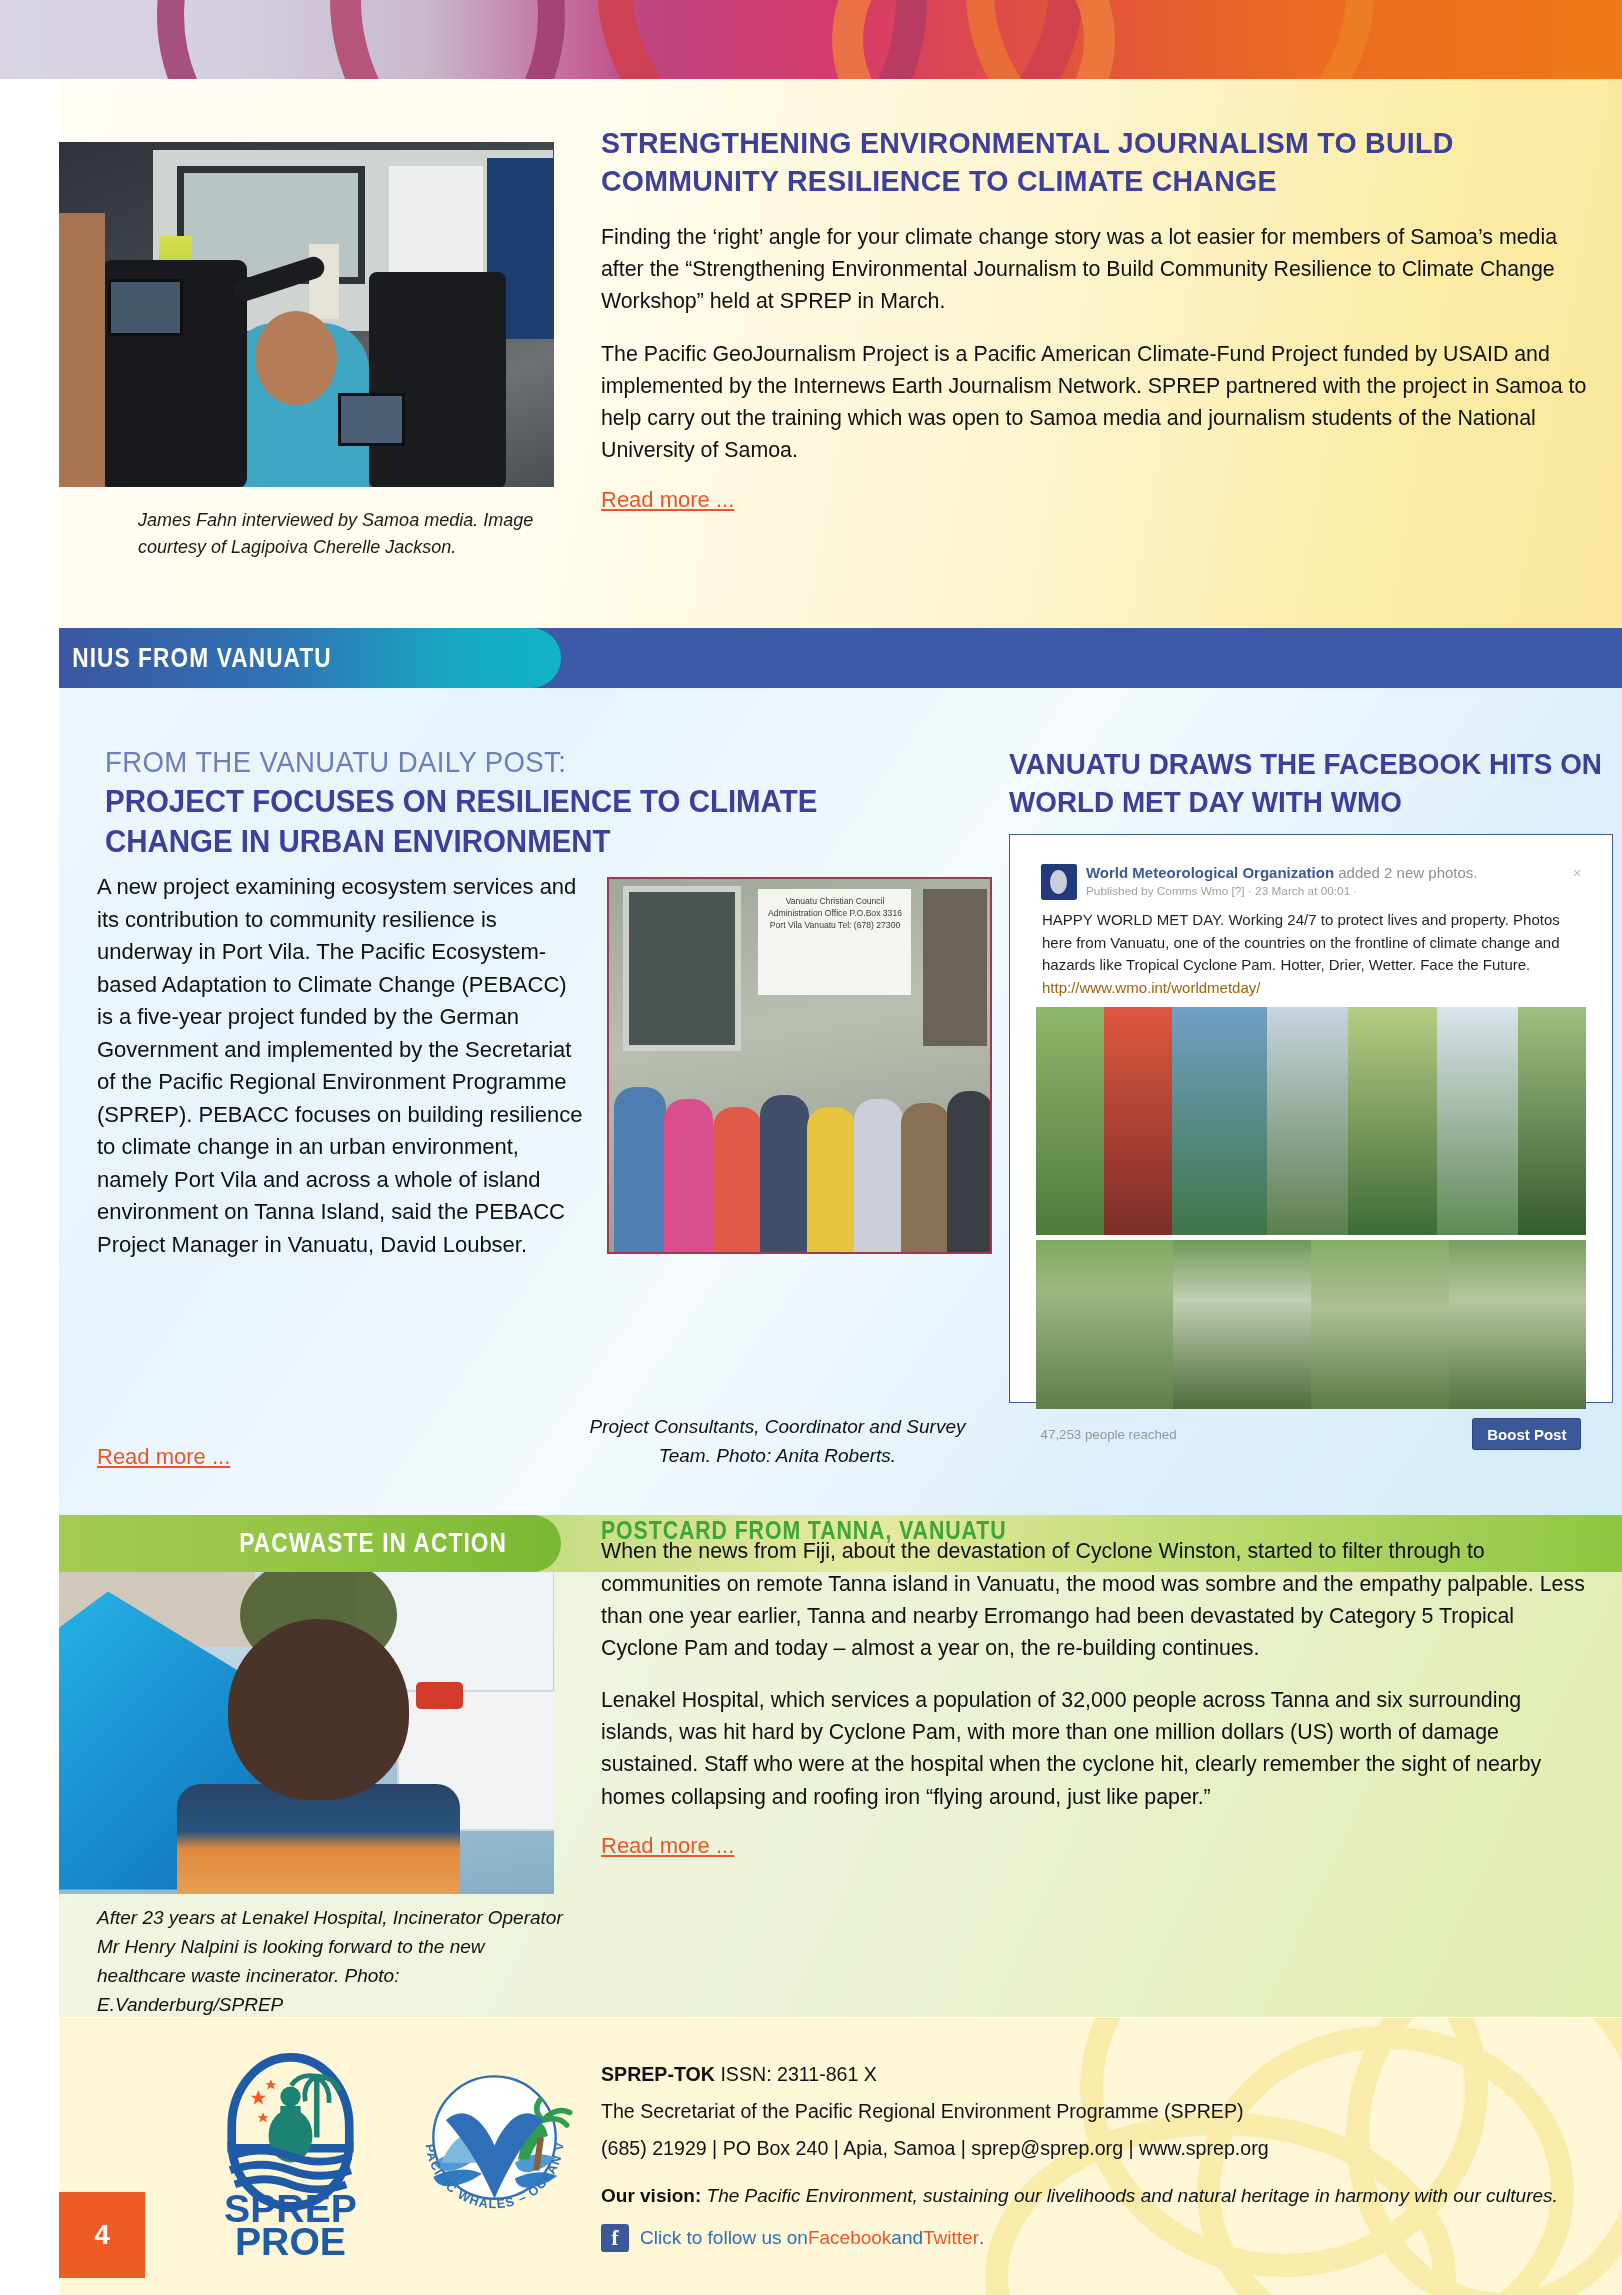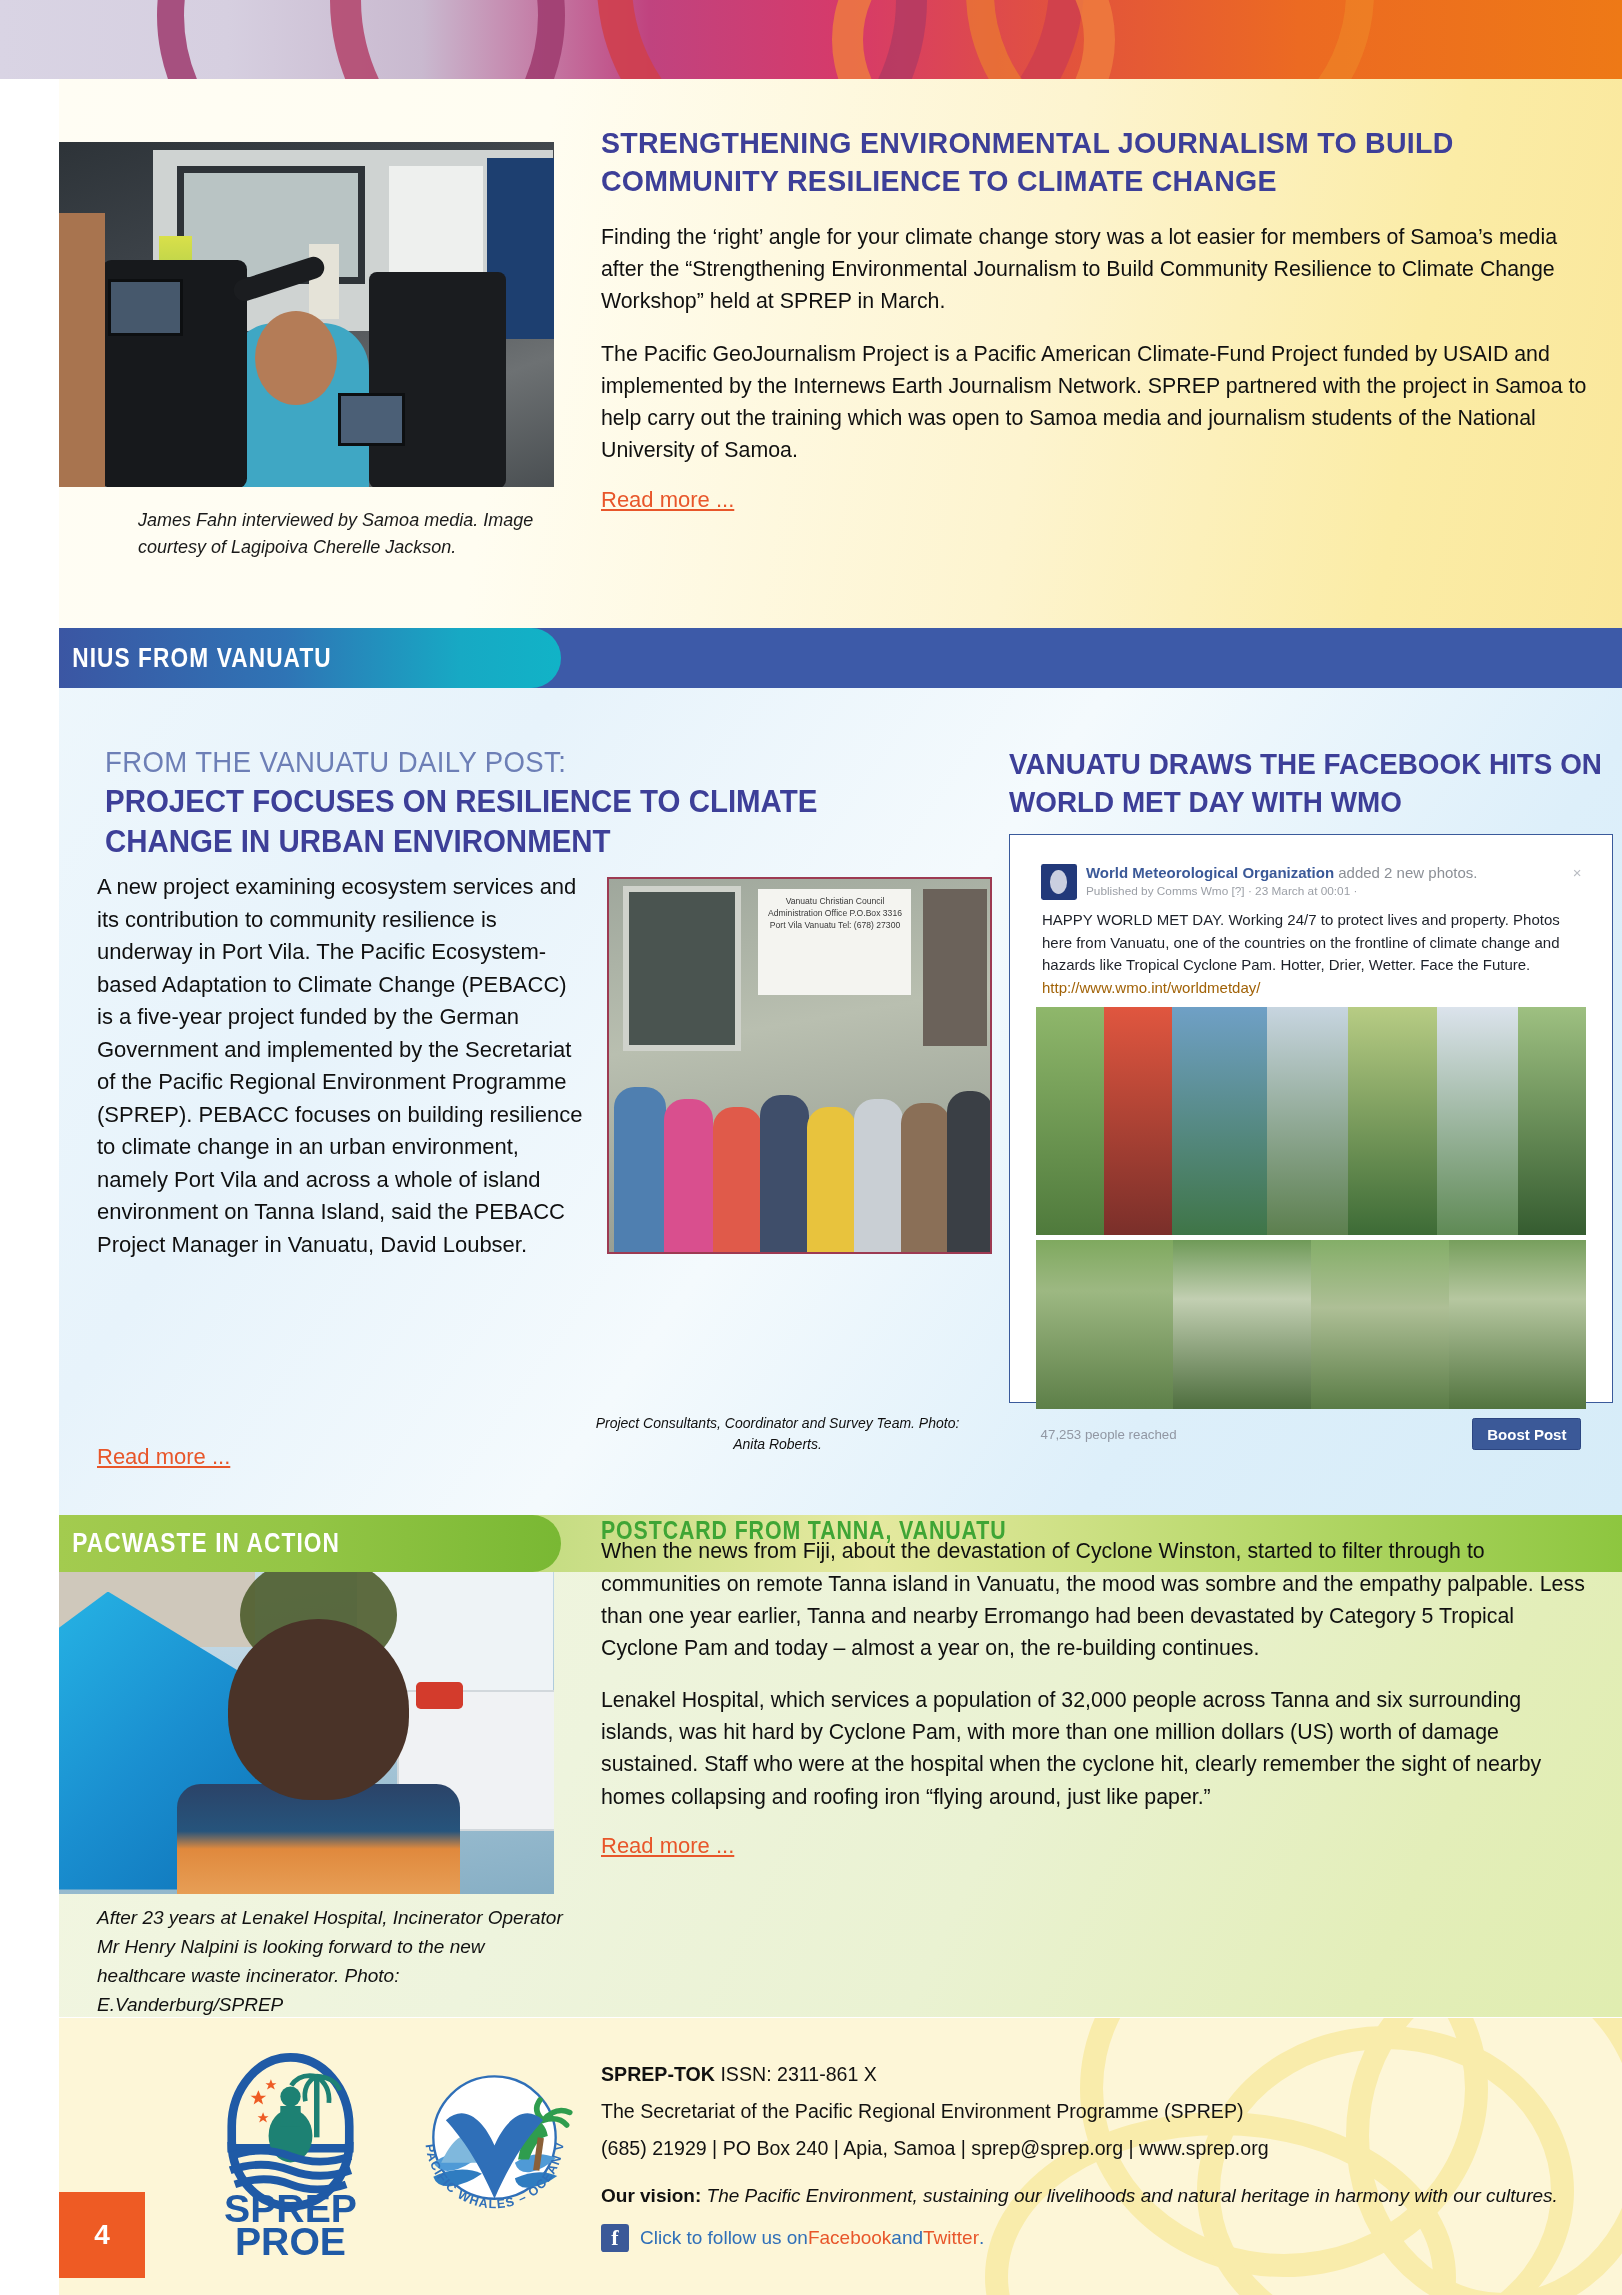--- a/index.html
+++ b/index.html
@@ -112,21 +112,21 @@
     border:2.4px solid #9d3a52; position:relative; overflow:hidden;
   }
   .vp-sign { position:absolute; left:149px; top:9.4px; width:153px; height:106px; background:#f4f4f0; }
   .vp-signtxt { position:absolute; left:154px; top:15.7px; width:144px; font-size:8.6px; text-align:center; color:#3a3a3a; line-height:1.42; }
   .vp-door { position:absolute; left:14px; top:6.3px; width:118px; height:165px; background:#4a5450; border:6.3px solid #cfd2cb; }
   .vp-door2 { position:absolute; left:314px; top:9.4px; width:64px; height:157px; background:#6b625a; }
   .vp-row { position:absolute; bottom:0; left:0; width:385px; height:228px; }
   .vp-p { position:absolute; bottom:0; border-radius:20.4px 20.4px 0 0; }
   .van-cap {
     position:absolute; left:526px; top:785px; width:385px;
-    font-size:14px; font-style:italic; line-height:1.5; color:#111; text-align:center;
+    font-size:19px; font-style:italic; line-height:1.5; color:#111; text-align:center;
   }
   .van-read { position:absolute; left:38px; top:816px; font-size:22px; color:#e8562a; }
 
   .fb-head {
     position:absolute; left:950px; top:118px; width:644px;
     font-size:29px; font-weight:bold; color:#3d3f98; line-height:1.3;
     text-transform:uppercase; transform:scaleX(0.96); transform-origin:left top;
   }
   .fb-card {
     position:absolute; left:950px; top:206px; width:604px; height:569px;
@@ -159,20 +159,21 @@
     position:absolute; left:59px; top:1515px; width:1564px; height:502px;
     background:linear-gradient(115deg,#f2f6e1 0%,#eef4dd 35%,#eaf2d2 60%,#e3eeb9 85%,#e0edb0 100%);
   }
   .pac-barbg {
     position:absolute; left:0; top:0; width:1564px; height:57px;
     background:linear-gradient(90deg,#a8ce5c 0%, #bcd97a 25%, #e5e9a0 52%, #b9d96d 76%, #8dc63f 100%);
   }
   .tab-pac {
     left:0px; top:0px; width:502px; height:57px;
     background:linear-gradient(90deg,#a3cb4f 0%, #93c545 50%, #79b833 100%);
+    justify-content:flex-end;
   }
   .pac-tab2 {
     position:absolute; left:542px; top:0px; height:57px; display:flex; align-items:flex-start;
     font-size:26px; font-weight:bold; color:#3fa535; letter-spacing:1.1px;
   }
   .pac-tab2 span{ transform:scaleX(0.82); transform-origin:left center; }
   .pac-photo {
     position:absolute; left:0px; top:57px; width:495px; height:322px;
     background:linear-gradient(170deg,#cfe0ea 0%,#b9d3e2 35%,#9dbfd2 70%,#86aec4 100%);
     overflow:hidden;

